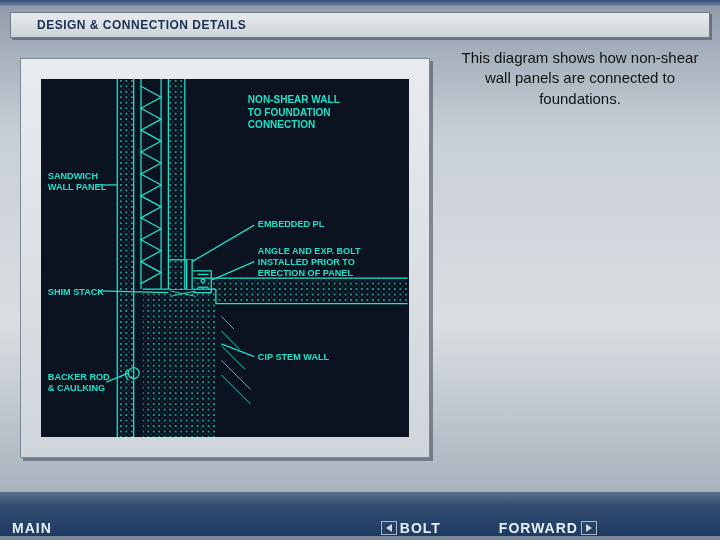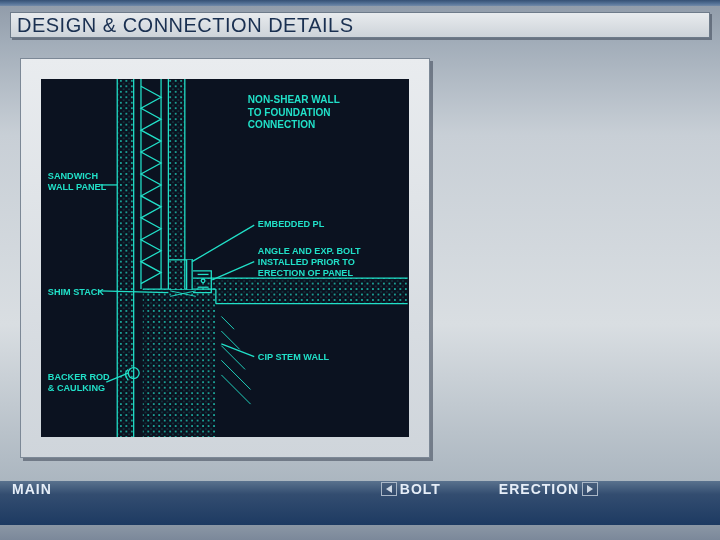--- a/index.html
+++ b/index.html
@@ -22,24 +22,25 @@
     margin: 6px 10px 0 10px;
     height: 26px;
     background: linear-gradient(180deg, #e8ebee 0%, #cdd3d9 100%);
     border: 1px solid #6e7b8a;
     box-shadow: 2px 2px 0 rgba(60,70,85,0.55);
     display: flex;
     align-items: center;
     padding-left: 6px;
   }
   .title-text {
-    font-size: 20px;
-    font-weight: 400;
+    font-size: 12px;
+    font-weight: 700;
     color: #1a3051;
     letter-spacing: 0.5px;
+    margin-left: 20px;
   }
 
   .content-area {
     position: relative;
     height: calc(540px - 6px - 32px - 44px);
   }
 
   .diagram-frame {
     position: absolute;
     left: 20px;
@@ -67,26 +68,26 @@
     text-align: center;
     font-size: 15px;
     color: #111;
     line-height: 1.35;
     font-family: "Trebuchet MS", Verdana, sans-serif;
   }
 
   .nav-bar {
     position: absolute;
     left: 0;
-    bottom: 15px;
+    bottom: 4px;
     width: 720px;
     height: 44px;
     background: linear-gradient(180deg, #5a728e 0%, #334d70 30%, #1d3a62 100%);
     display: flex;
-    align-items: flex-start;
+    align-items: flex-end;
   }
   .nav-item {
     display: flex;
     align-items: center;
     color: #e6eef8;
     font-weight: 800;
     font-size: 14px;
     letter-spacing: 1px;
     cursor: pointer;
   }
@@ -211,32 +212,33 @@
         <text x="236" y="308" class="d-label">CIP STEM WALL</text>
         <line x1="232" y1="304" x2="196" y2="290" class="d-line"></line>
 
         <text x="6" y="330" class="d-label">BACKER ROD</text>
         <text x="6" y="342" class="d-label">&amp; CAULKING</text>
         <line x1="70" y1="332" x2="94" y2="322" class="d-line"></line>
       </svg>
     </div>
   </div>
 
+  <div class="caption">This diagram shows how non-shear wall panels are connected to foundations.</div>
 
 </div>
 
 <div class="nav-bar">
   <div class="nav-item nav-main">
     <span>MAIN</span>
   </div>
   <div class="nav-item nav-back">
     <span class="arrow-btn">
         <span class="arrow-left"></span>
       </span>
     <span>BOLT</span>
   </div>
   <div class="nav-item nav-forward">
-    <span>ERECTION</span>
+    <span>FORWARD</span>
     <span class="arrow-btn">
         <span class="arrow-right"></span>
       </span>
   </div>
 </div>
 
 </body></html>

